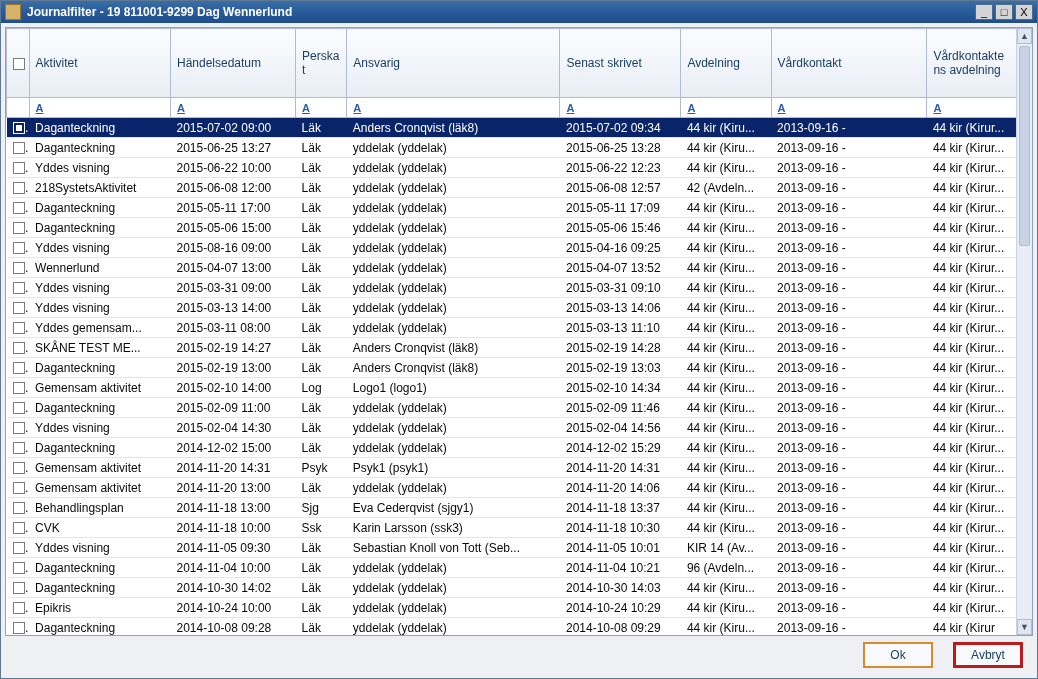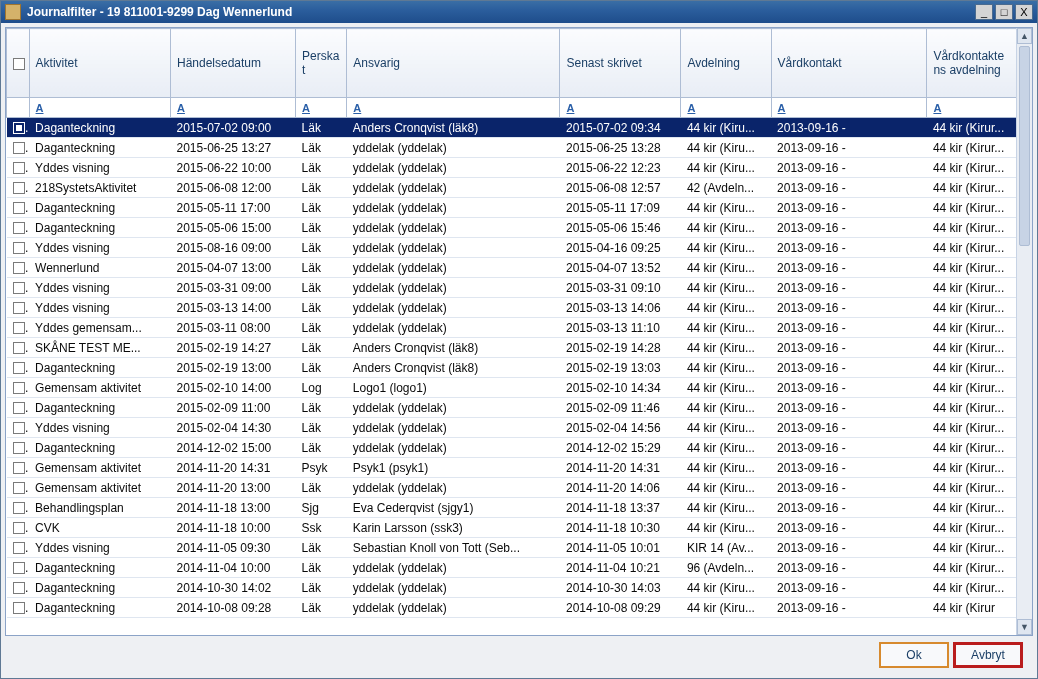--- a/index.html
+++ b/index.html
@@ -30,21 +30,21 @@
   .chkbox { display:inline-block; width:12px; height:12px; border:1px solid #7a7a7a; background:#fff; vertical-align:middle;}
   tr.selected .chkbox { background:#fff; border-color:#fff; }
   tr.selected .chkbox.checked { background:#fff; box-shadow: inset 0 0 0 2px #0a246a; }
   .chkbox.checked { background:#0a246a; box-shadow: inset 0 0 0 2px #fff; }
 
   .scrollbar-v { position:absolute; right:0; top:0; bottom:0; width:16px; background:#e9edf3; border-left:1px solid #c7d3e5; display:flex; flex-direction:column;}
   .sb-btn { height:16px; background:#dfe6f0; border:1px solid #aebdd4; display:flex; align-items:center; justify-content:center; font-size:9px; color:#456;}
   .sb-track { flex:1; position:relative; }
   .sb-thumb { position:absolute; left:2px; right:2px; top:2px; height:200px; background:#c7d3e5; border:1px solid #aebdd4; border-radius:2px;}
 
-  .footer { height:38px; flex:none; display:flex; align-items:center; justify-content:flex-end; gap:4px; padding:0 10px; background:#eef0f3;}
+  .footer { height:38px; flex:none; display:flex; align-items:center; justify-content:flex-end; gap:20px; padding:0 10px; background:#eef0f3;}
   .btn { min-width:70px; height:26px; background:#f8f9fb; border:3px solid #b91c1c; color:#1b3f66; font-size:12px; padding:0 14px; display:flex; align-items:center; justify-content:center;}
   .btn.primary { border:2px solid #d78a2e; }
 
   
   col.c0{width:22px;} col.c1{width:138px;} col.c2{width:122px;} col.c3{width:50px;}
   col.c4{width:208px;} col.c5{width:118px;} col.c6{width:88px;} col.c7{width:152px;} col.c8{width:102px;}
 </style>
 </head>
 <body>
 
@@ -369,20 +369,31 @@
                 <td class="cell">2014-10-30 14:02</td>
                 <td class="cell">Läk</td>
                 <td class="cell">yddelak (yddelak)</td>
                 <td class="cell">2014-10-30 14:03</td>
                 <td class="cell">44  kir (Kiru...</td>
                 <td class="cell">2013-09-16 -</td>
                 <td class="cell">44  kir (Kirur...</td>
               </tr>
               <tr class="datarow">
                 <td class="cell chkcell"><span class="chkbox"></span></td>
+                <td class="cell">Epikris</td>
+                <td class="cell">2014-10-24 10:00</td>
+                <td class="cell">Läk</td>
+                <td class="cell">yddelak (yddelak)</td>
+                <td class="cell">2014-10-24 10:29</td>
+                <td class="cell">44  kir (Kiru...</td>
+                <td class="cell">2013-09-16 -</td>
+                <td class="cell">44  kir (Kirur...</td>
+              </tr>
+              <tr class="datarow">
+                <td class="cell chkcell"><span class="chkbox"></span></td>
                 <td class="cell">Daganteckning</td>
                 <td class="cell">2014-10-08 09:28</td>
                 <td class="cell">Läk</td>
                 <td class="cell">yddelak (yddelak)</td>
                 <td class="cell">2014-10-08 09:29</td>
                 <td class="cell">44  kir (Kiru...</td>
                 <td class="cell">2013-09-16 -</td>
                 <td class="cell">44  kir (Kirur</td>
               </tr>
             </tbody>

